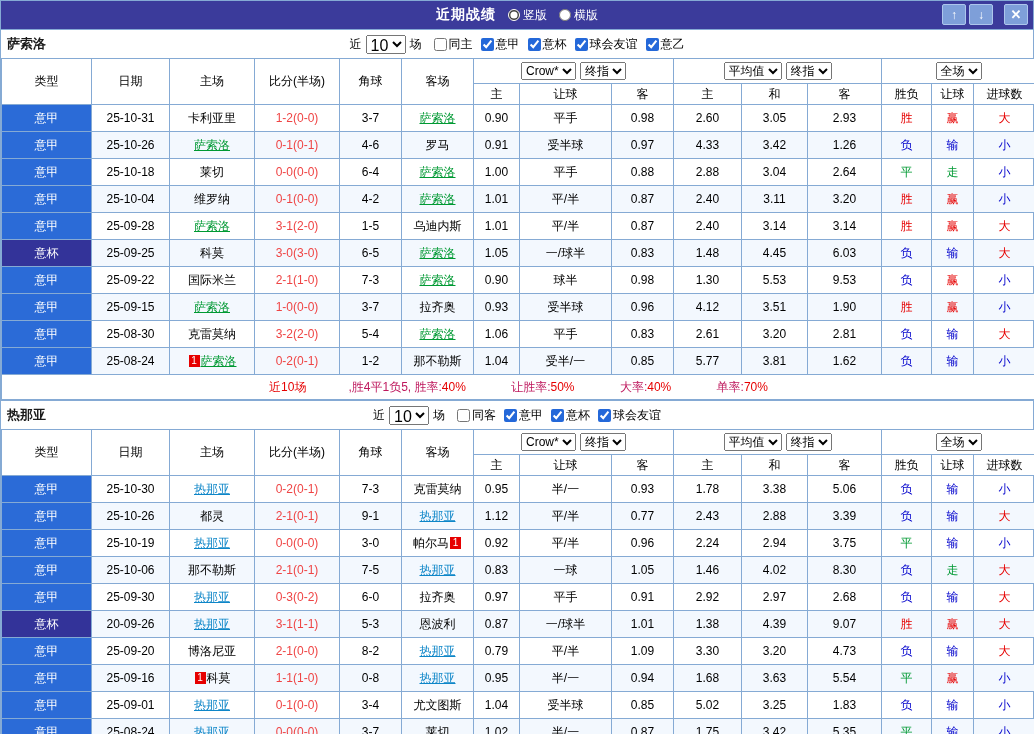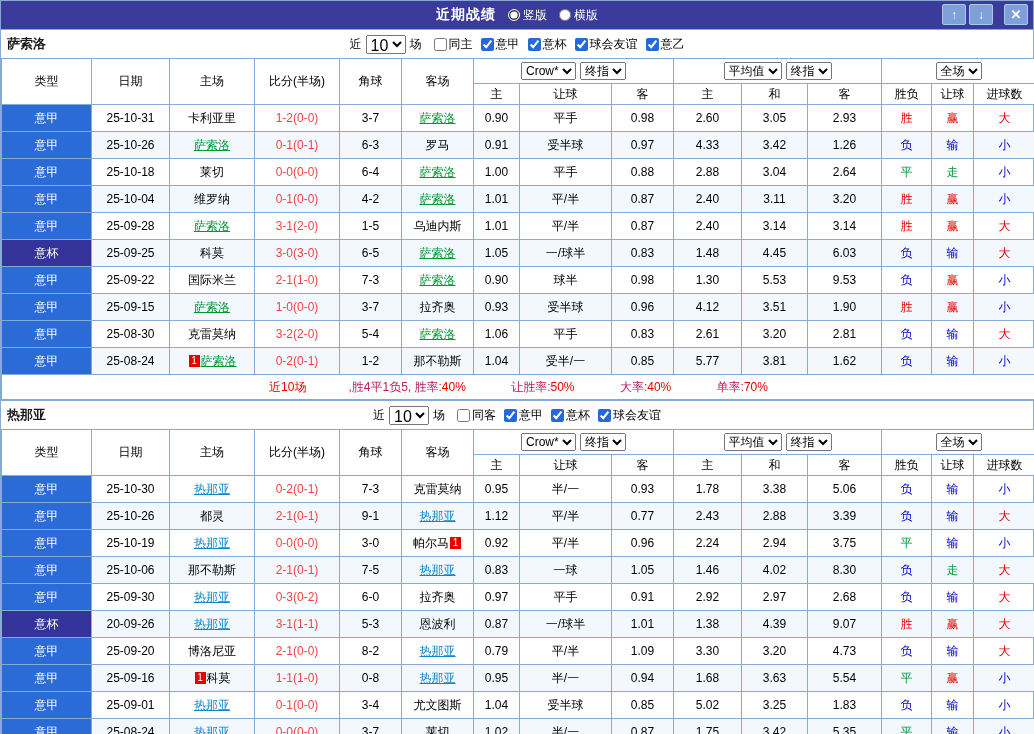--- a/index.html
+++ b/index.html
@@ -159,21 +159,21 @@
             <td class="r">胜</td>
             <td class="r">赢</td>
             <td class="r">大</td>
           </tr>
 
           <tr>
             <td class="lg">意甲</td>
             <td>25-10-26</td>
             <td><span class="team tg">萨索洛</span></td>
             <td class="score">0-1(0-1)</td>
-            <td>6-3</td>
+            <td>4-6</td>
             <td><span class="team">罗马</span></td>
             <td>0.91</td>
             <td>受半球</td>
             <td>0.97</td>
             <td>4.33</td>
             <td>3.42</td>
             <td>1.26</td>
             <td class="b">负</td>
             <td class="b">输</td>
             <td class="b">小</td>

